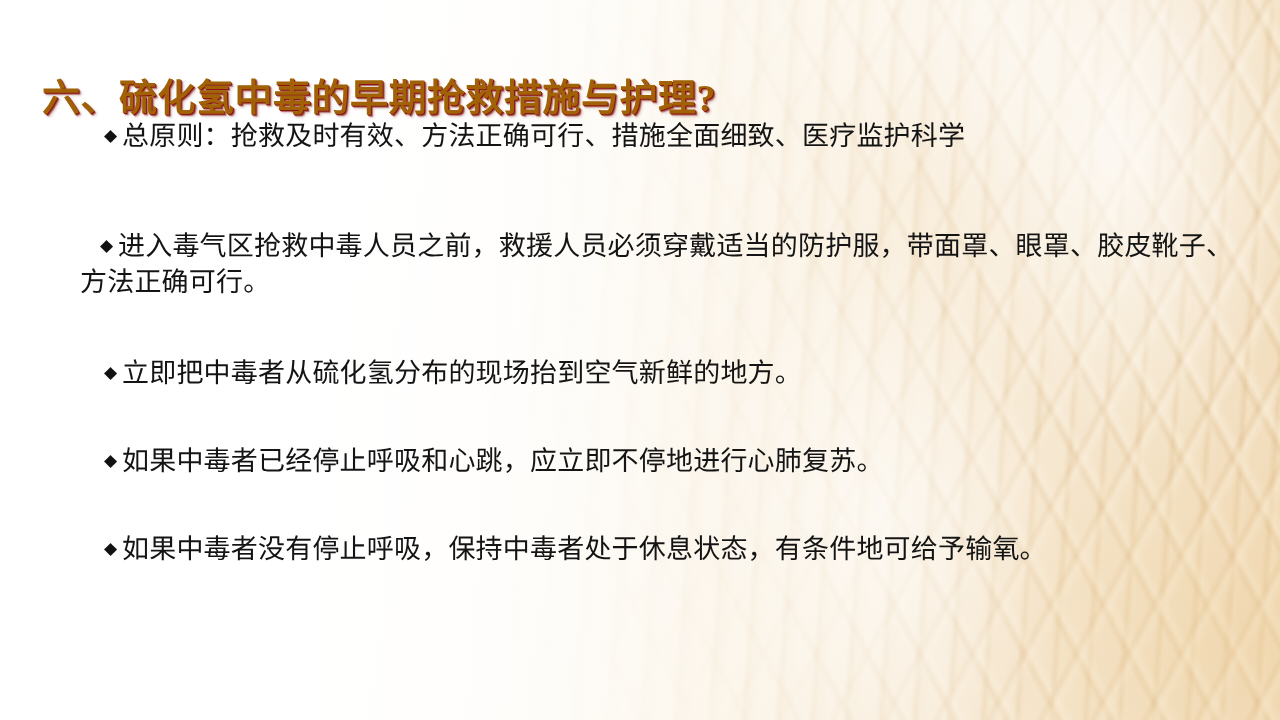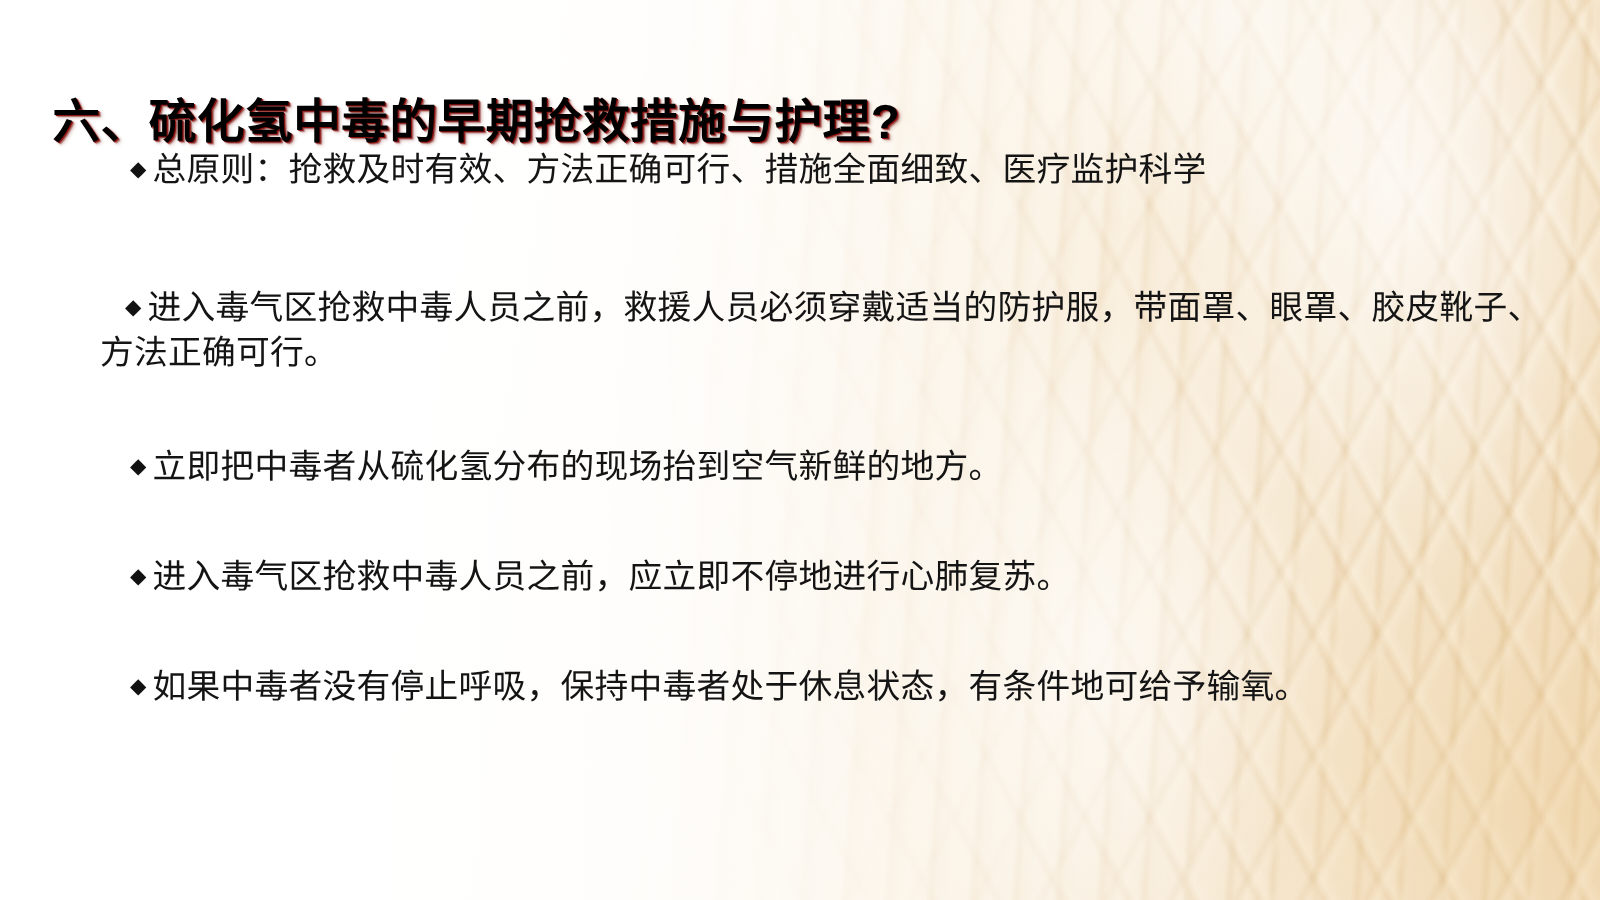--- a/index.html
+++ b/index.html
@@ -114,26 +114,27 @@
   }
 
   .slide-title {
     position: absolute;
     left: 42px;
     top: 52px;
     font-size: 38px;
     font-weight: bold;
     line-height: 1.12;
     letter-spacing: 0.5px;
-    color: #000000;
+    color: #a16207;
     white-space: nowrap;
     text-shadow:
       1px 1px 0 #8d1310,
       2px 2px 1px rgba(120,16,13,0.55),
       3px 3px 3px rgba(120,16,13,0.22);
+    font-family: Liberation Serif, serif;
   }
 
   .body-block {
     position: absolute;
     left: 0;
     top: 118px;
     width: 1280px;
   }
 
   .bullet-row {
@@ -203,21 +204,21 @@
 
       <div class="bullet-row single">
         <span class="marker">◆</span>
         <span class="para">立即把中毒者从硫化氢分布的现场抬到空气新鲜的地方。</span>
       </div>
 
       <div class="sp-3"></div>
 
       <div class="bullet-row single">
         <span class="marker">◆</span>
-        <span class="para">进入毒气区抢救中毒人员之前，应立即不停地进行心肺复苏。</span>
+        <span class="para">如果中毒者已经停止呼吸和心跳，应立即不停地进行心肺复苏。</span>
       </div>
 
       <div class="sp-4"></div>
 
       <div class="bullet-row single">
         <span class="marker">◆</span>
         <span class="para">如果中毒者没有停止呼吸，保持中毒者处于休息状态，有条件地可给予输氧。</span>
       </div>
 
     </div>

